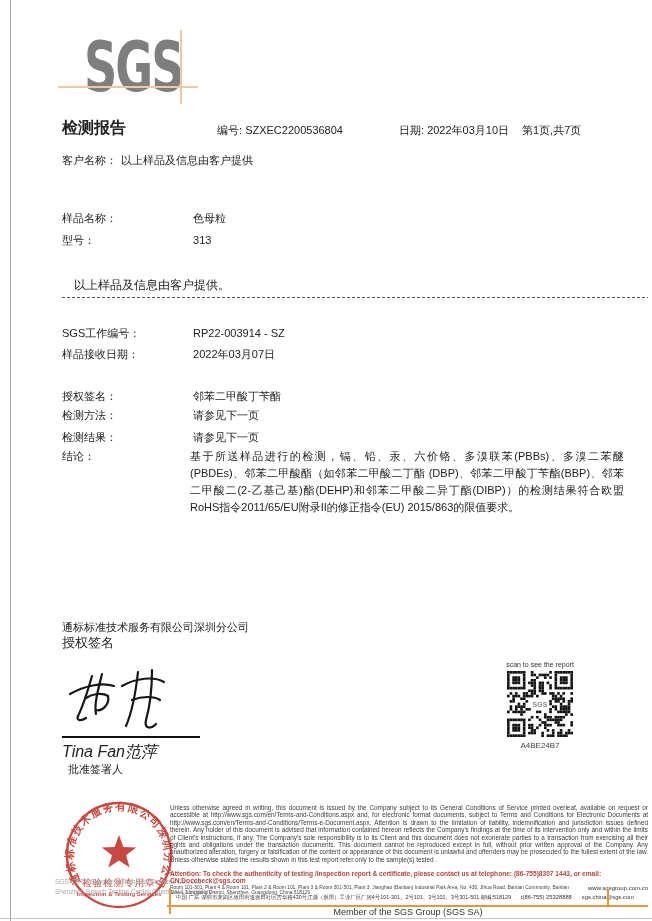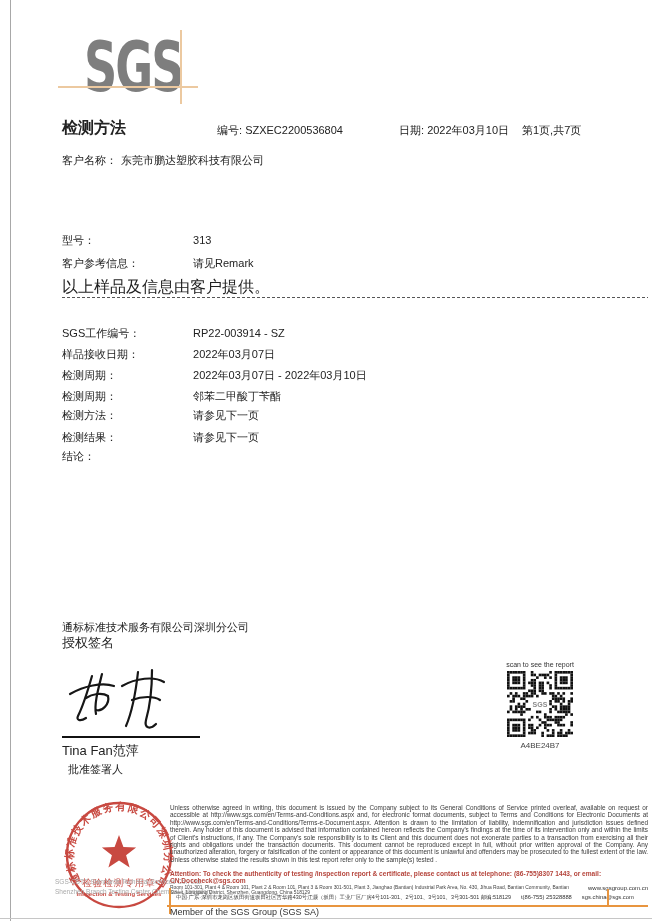--- a/index.html
+++ b/index.html
@@ -23,35 +23,35 @@
   .no-line   { left:217px; }
   .date-line { left:399px;text-align:center; }
   .page-line { left:522px; }
 
   
   .row { position:absolute; left:62px; font-size:11px; white-space:nowrap; }
   .row .lab { display:inline-block; }
   .w56  .lab { width:56px; }
   .w128 .lab { width:128px; }
 
-  .note { position:absolute; left:62px; font-size:16px; }
+  .note { position:absolute; left:74px; font-size:12px; }
 
   .dashes { position:absolute; left:62px; top:297px; width:586px; height:1px;
             background:repeating-linear-gradient(90deg,#555 0 3px,transparent 3px 5px); }
 
   .conclusion-label { position:absolute; left:62px; top:449px; font-size:11px; }
   .conclusion-text  { position:absolute; left:190px; top:448px; width:434px; font-size:11px;
                       line-height:17px; text-align:justify; }
 
   
   .signer-company { position:absolute; left:62px; top:620px; font-size:11px; }
   .signer-label   { position:absolute; left:62px; top:634px; font-size:13px; }
   .sig-svg  { position:absolute; left:62px; top:660px; }
   .sig-line { position:absolute; left:62px; top:736px; width:138px; height:2px; background:#111; }
-  .signer-name { position:absolute; left:62px; top:742px; font-size:13px; }
+  .signer-name { position:absolute; left:62px; top:742px; font-size:16px;font-style:italic; }
   .signer-role { position:absolute; left:68px; top:762px; font-size:11px; }
 
   
   .qr-caption { position:absolute; left:495px; top:661px; width:90px; text-align:center; font-size:7px; color:#333; }
   .qr-svg { position:absolute; left:507px; top:671px; }
   .qr-code-text { position:absolute; left:495px; top:741px; width:90px; text-align:center; font-size:8px; color:#444; }
 
   
   .stamp { position:absolute; left:60px; top:794px; opacity:0.92; }
   .lab-line { position:absolute; color:#a9a9a9; font-size:6.5px; white-space:nowrap; }
@@ -68,82 +68,79 @@
   .addr-en .addr { font-size:4.9px; color:#444; width:408px; }
   .addr-en .site { font-size:6px; color:#333; white-space:nowrap; }
   .addr-cn { position:absolute; left:176px; top:894px; width:472px; display:flex; gap:10px;
              align-items:flex-start; }
   .addr-cn .addr  { font-size:5.4px; color:#333; }
   .addr-cn .phone { font-size:5.8px; color:#333; white-space:nowrap; }
   .addr-cn .email { font-size:5.8px; color:#333; white-space:nowrap; }
   .mark-h-bot  { position:absolute; left:167px; top:905px; width:481px; height:2px; background:#e8953f; }
   .mark-v-botL { position:absolute; left:169px; top:888px; width:2px; height:26px; background:#e8953f; }
   .mark-v-botR { position:absolute; left:607px; top:889px; width:2px; height:17px; background:#e8953f; }
-  .member { position:absolute; left:170px; top:907px; width:476px; text-align:left; font-size:9px; color:#333; }
+  .member { position:absolute; left:170px; top:907px; width:476px; text-align:center; font-size:9px; color:#333; }
 </style>
 </head>
 <body>
 
 <div class="page">
 
   <div class="edge-left"></div>
   <div class="edge-bottom"></div>
 
   <div class="logo">SGS</div>
   <div class="mark-h-top"></div>
   <div class="mark-v-top"></div>
 
-  <div class="title">检测方法</div>
+  <div class="title">检测报告</div>
   <div class="hline no-line"><span>编号:</span> <span>SZXEC2200536804</span></div>
   <div class="hline date-line"><span>日期:</span> <span>2022年03月10日</span></div>
   <div class="hline page-line">第1页,共7页</div>
 
   <div class="row w56" style="top:153px">
     <span class="lab">客户名称：</span>
-    <span>东莞市鹏达塑胶科技有限公司</span>
-  </div>
-
+    <span>以上样品及信息由客户提供</span>
+  </div>
+
+  <div class="row w128" style="top:211px">
+    <span class="lab">样品名称：</span>
+    <span>色母粒</span>
+  </div>
   <div class="row w128" style="top:233px">
     <span class="lab">型号：</span>
     <span>313</span>
   </div>
-  <div class="row w128" style="top:256px">
-    <span class="lab">客户参考信息：</span>
-    <span>请见Remark</span>
-  </div>
   <div class="note" style="top:277px">以上样品及信息由客户提供。</div>
 
   <div class="dashes"></div>
 
   <div class="row w128" style="top:326px">
     <span class="lab">SGS工作编号：</span>
     <span>RP22-003914 - SZ</span>
   </div>
   <div class="row w128" style="top:347px">
     <span class="lab">样品接收日期：</span>
     <span>2022年03月07日</span>
   </div>
-  <div class="row w128" style="top:368px">
-    <span class="lab">检测周期：</span>
-    <span>2022年03月07日 - 2022年03月10日</span>
-  </div>
   <div class="row w128" style="top:389px">
-    <span class="lab">检测周期：</span>
+    <span class="lab">授权签名：</span>
     <span>邻苯二甲酸丁苄酯</span>
   </div>
   <div class="row w128" style="top:430px">
     <span class="lab">检测结果：</span>
     <span>请参见下一页</span>
   </div>
   <div class="row w128" style="top:408px">
     <span class="lab">检测方法：</span>
     <span>请参见下一页</span>
   </div>
 
   <div class="conclusion-label">结论：</div>
+  <div class="conclusion-text">基于所送样品进行的检测，镉、铅、汞、六价铬、多溴联苯(PBBs)、多溴二苯醚(PBDEs)、邻苯二甲酸酯（如邻苯二甲酸二丁酯 (DBP)、邻苯二甲酸丁苄酯(BBP)、邻苯二甲酸二(2-乙基己基)酯(DEHP)和邻苯二甲酸二异丁酯(DIBP)）的检测结果符合欧盟RoHS指令2011/65/EU附录II的修正指令(EU) 2015/863的限值要求。</div>
 
   <div class="signer-company">通标标准技术服务有限公司深圳分公司</div>
   <div class="signer-label">授权签名</div>
   <svg class="sig-svg" width="140" height="74" viewBox="0 0 140 74">
     <g fill="none" stroke="#161616" stroke-width="2.2" stroke-linecap="round">
       <path d="M30,16 C26,30 20,48 16,56 C14,60 18,62 24,58"></path>
       <path d="M8,34 C22,26 40,22 52,26"></path>
       <path d="M40,14 C36,30 32,44 34,54"></path>
       <path d="M24,38 C30,34 40,32 46,36 C48,44 40,52 34,50"></path>
       <path d="M76,12 C74,30 70,52 64,66"></path>

